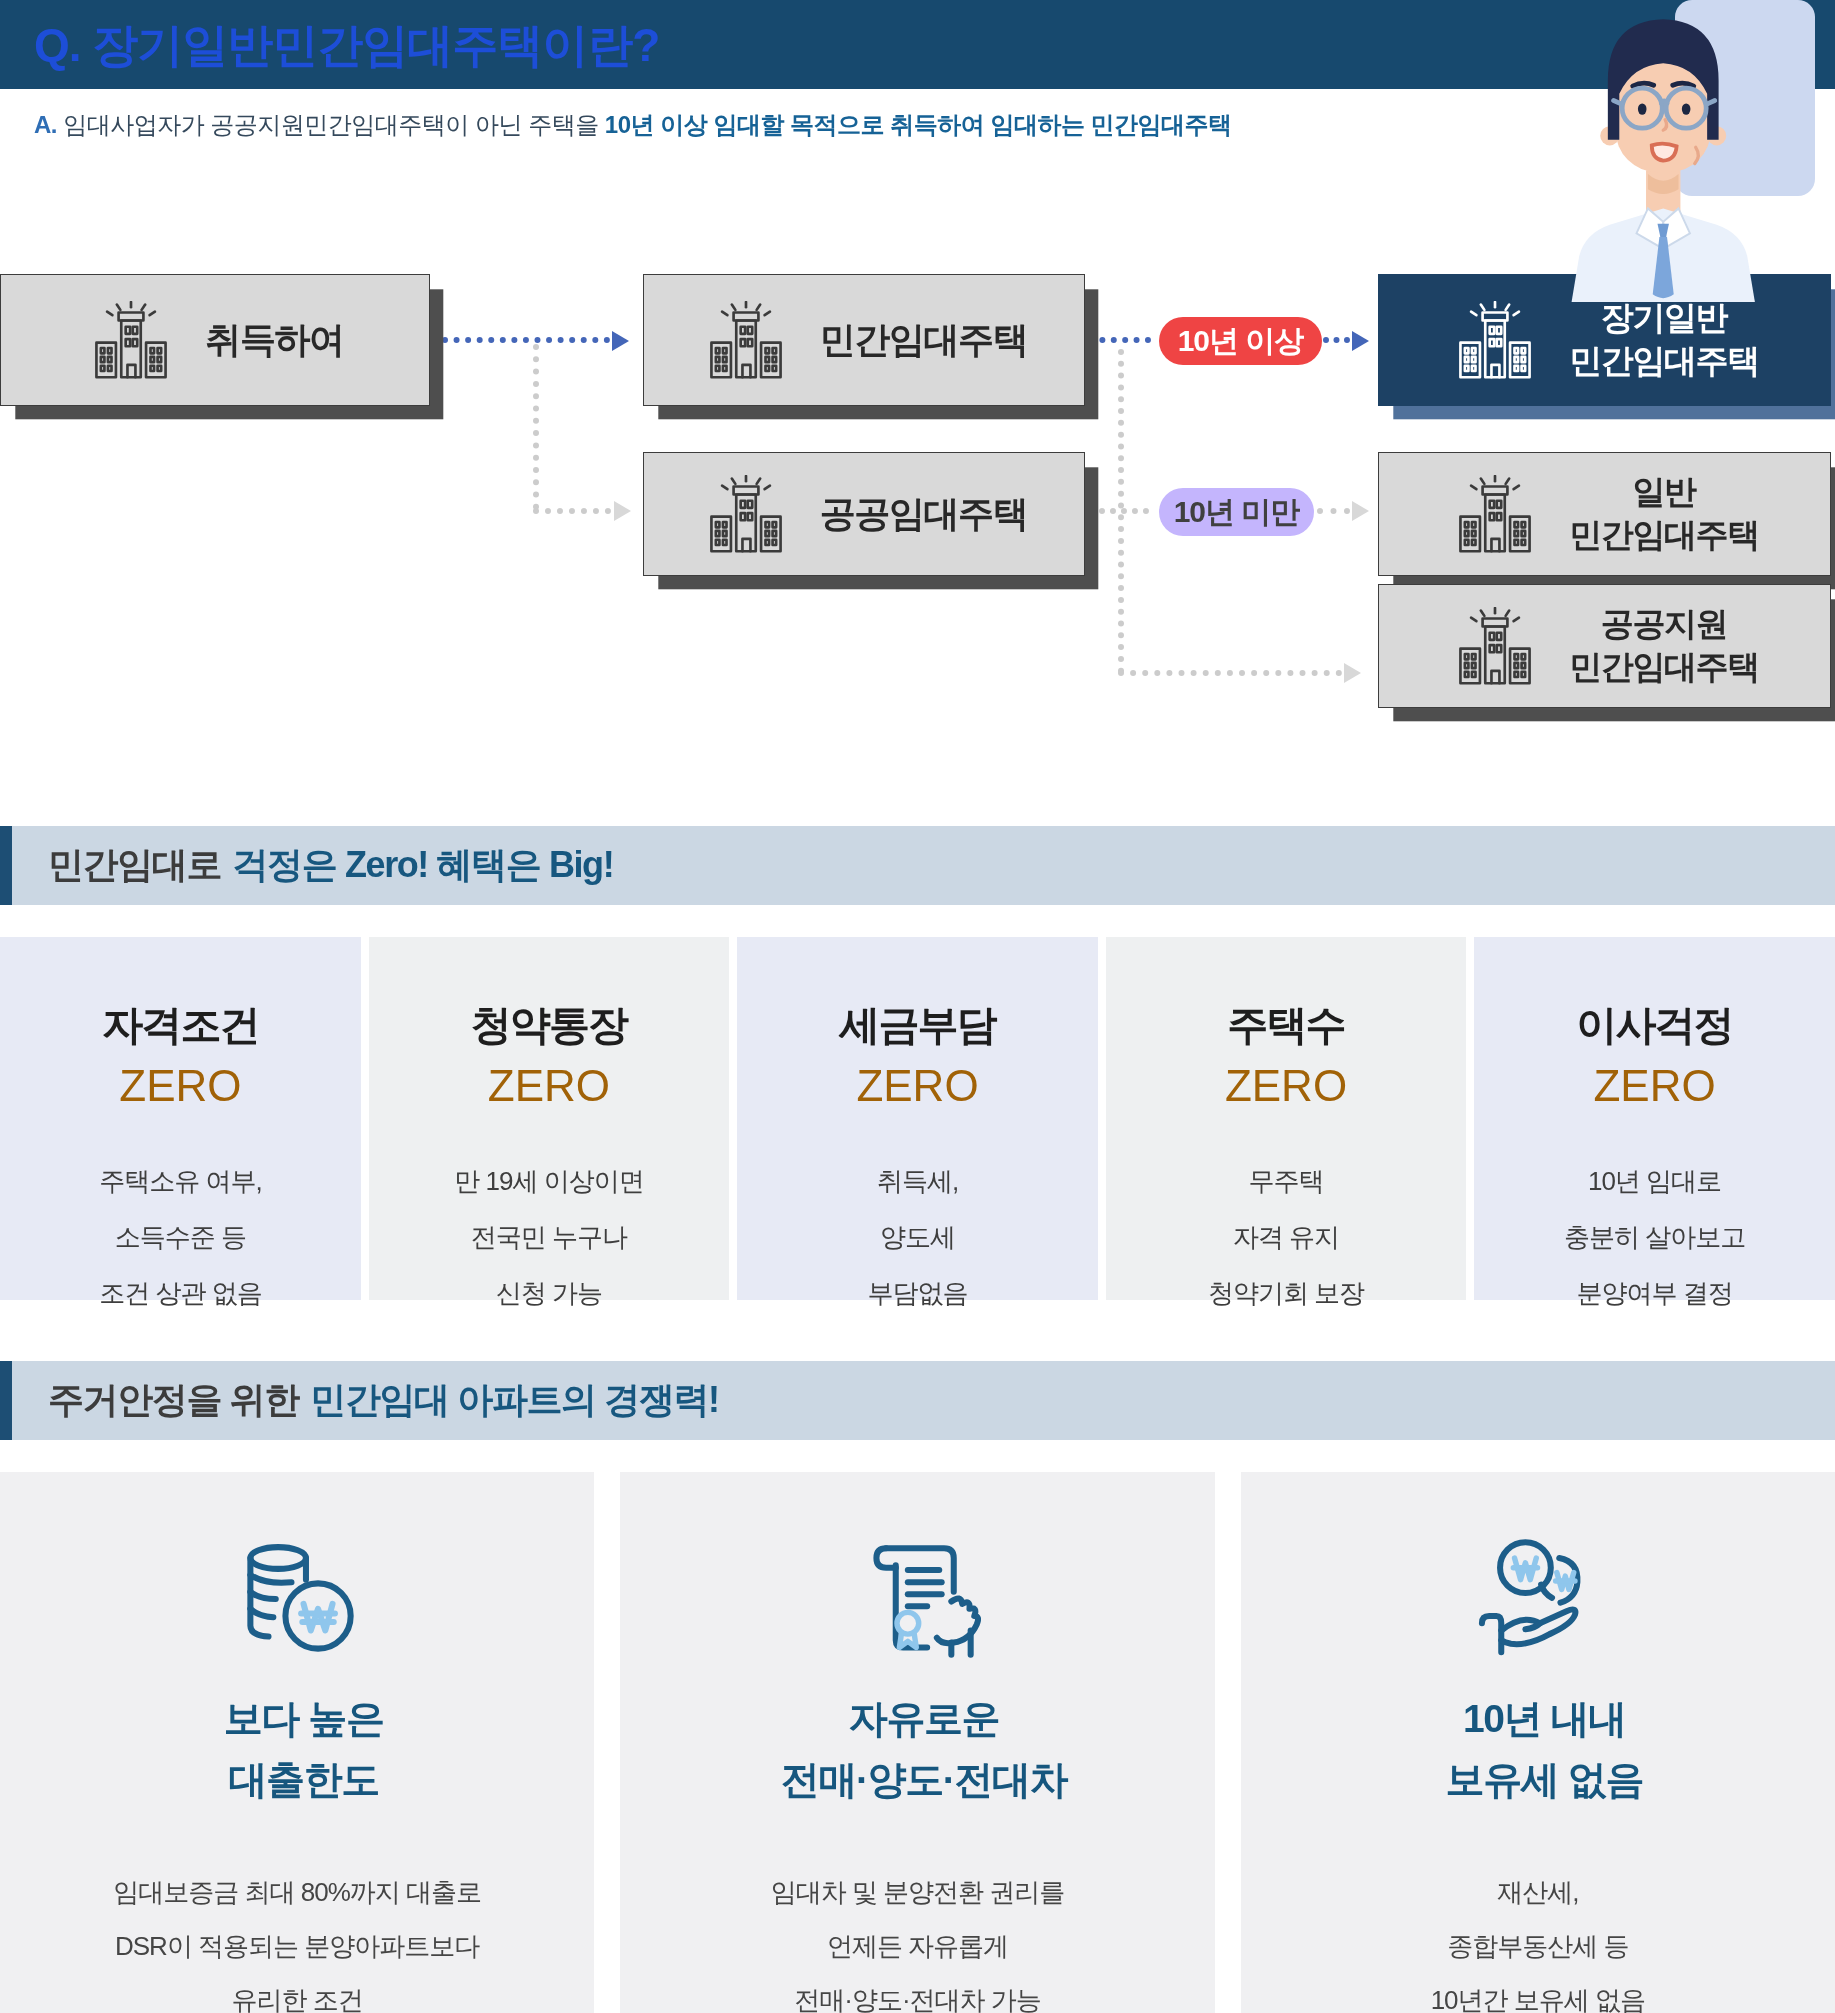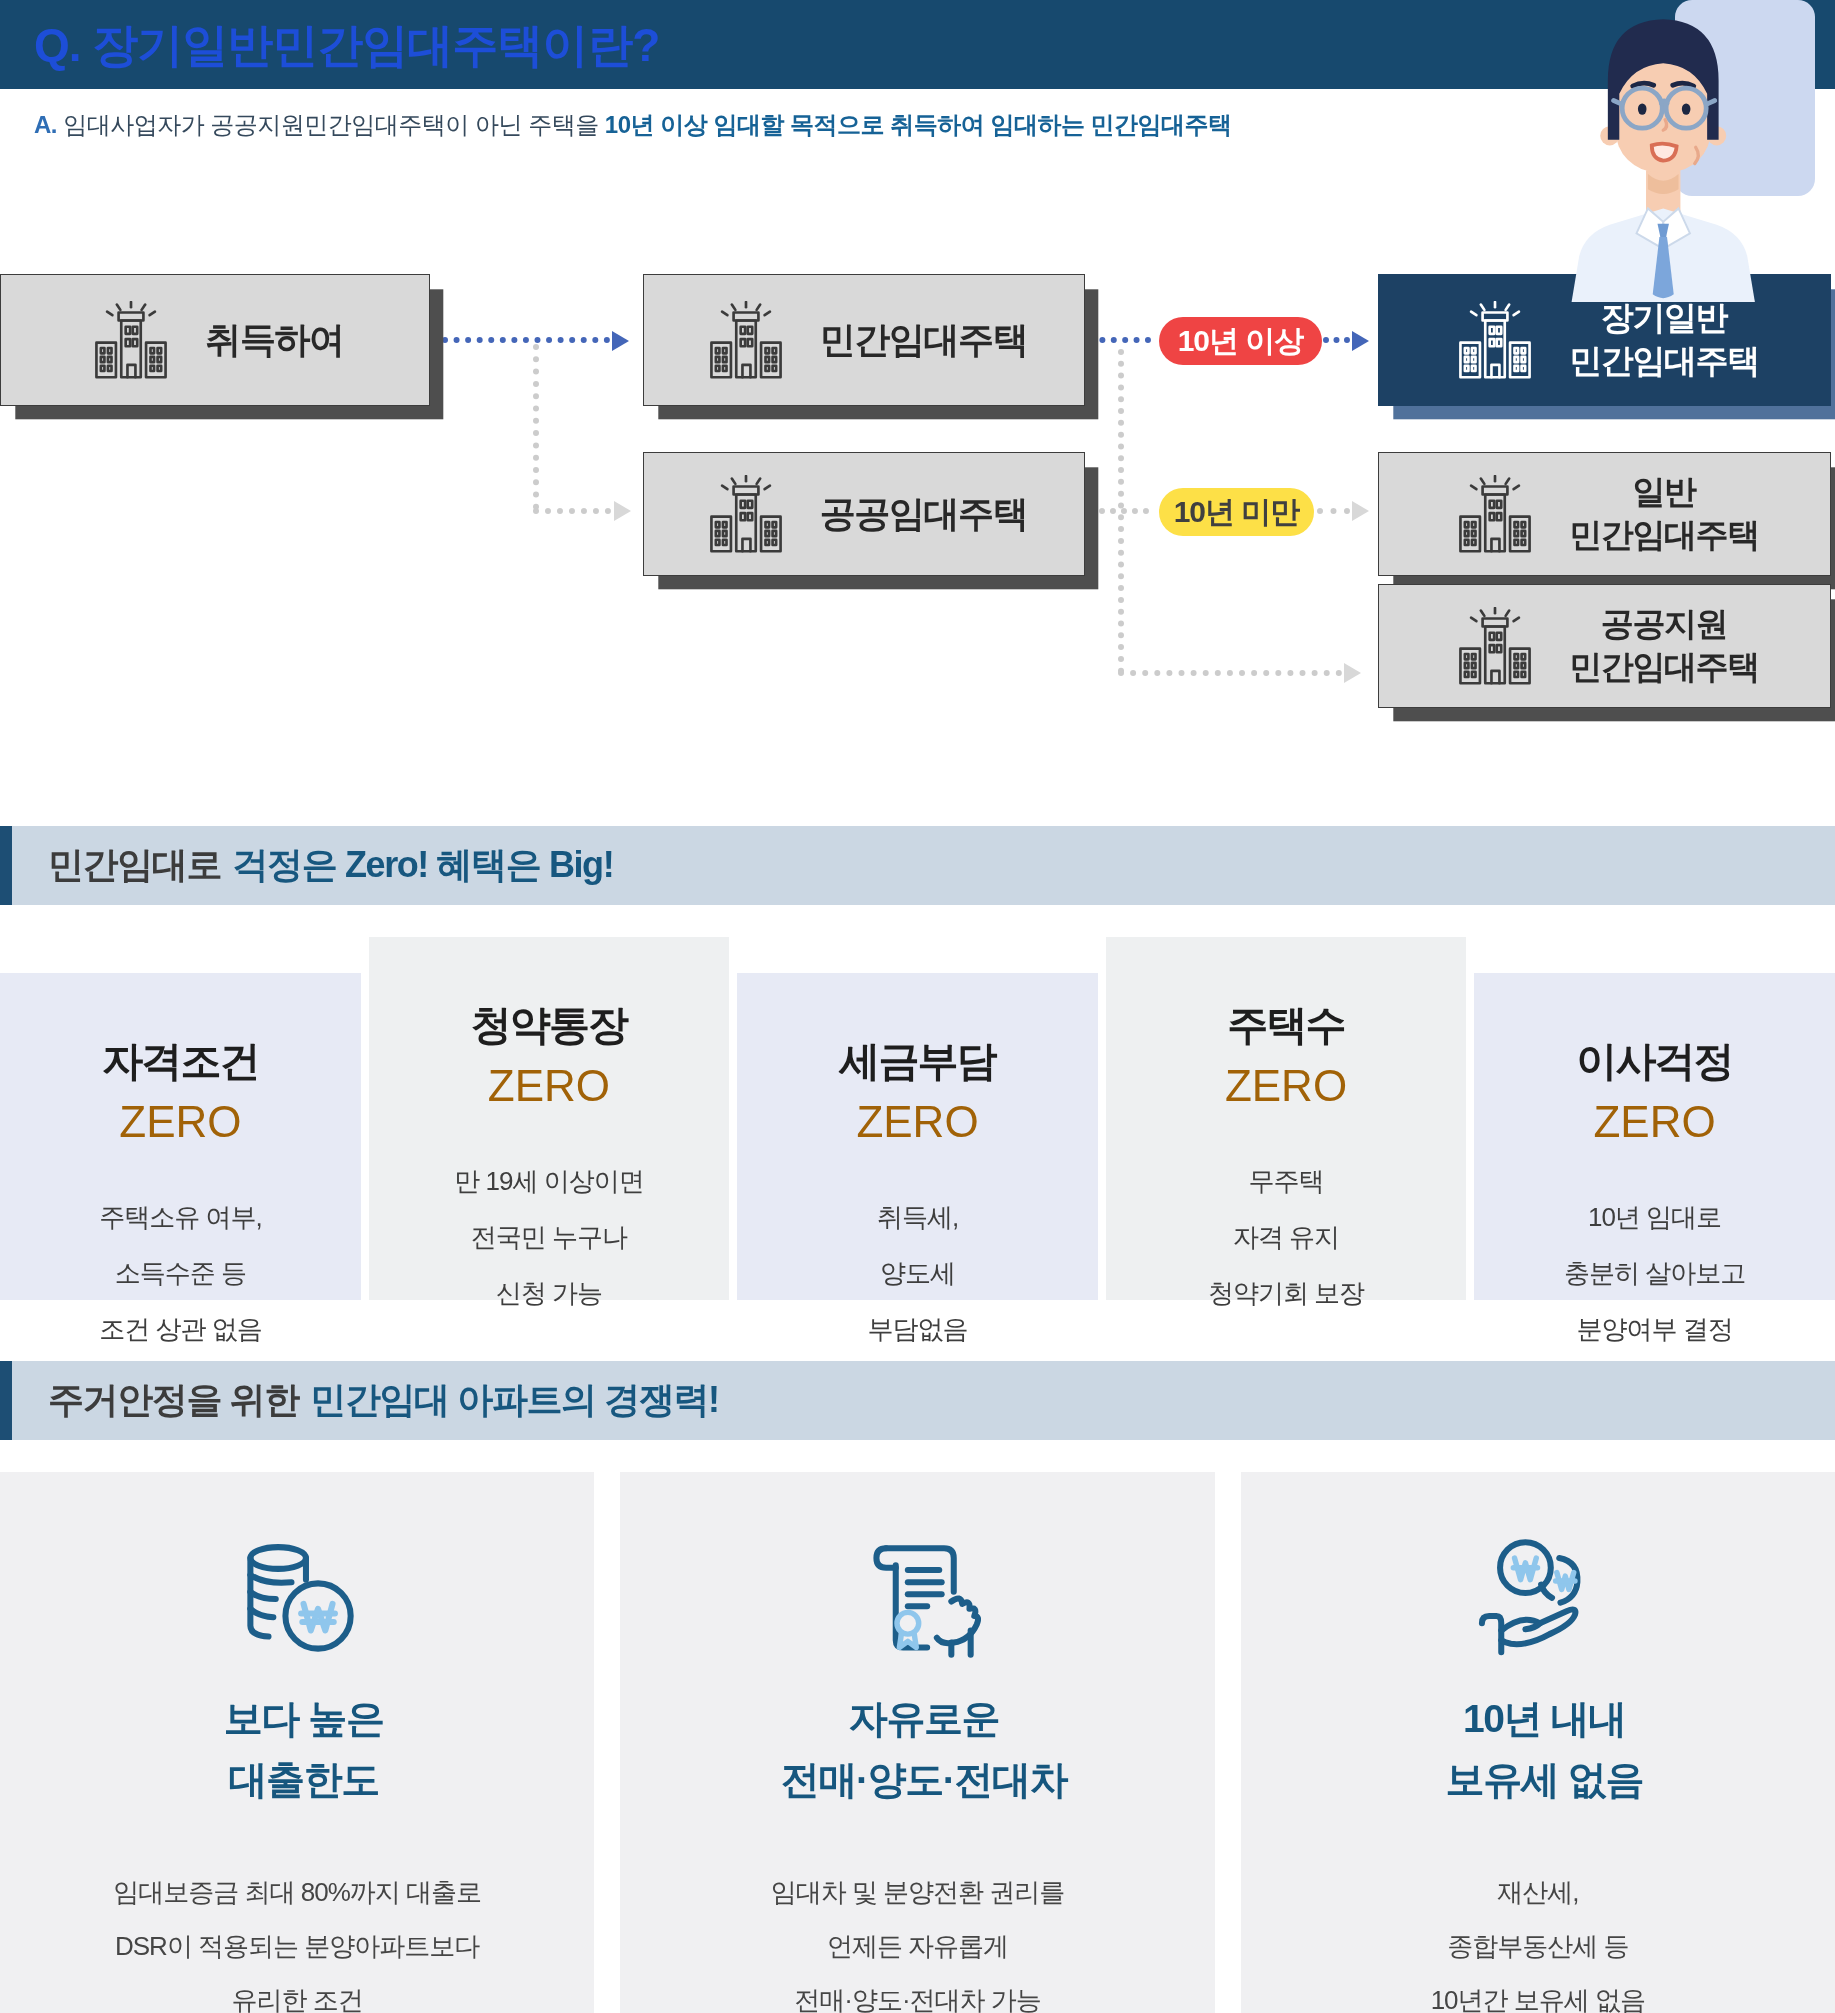--- a/index.html
+++ b/index.html
@@ -31,30 +31,30 @@
   
   .dots-h{position:absolute;height:0;border-top:6.7px dotted #4466b8;z-index:1;}
   .dots-h.gray{border-top-color:#cccccc;}
   .dots-v{position:absolute;width:0;border-left:6.7px dotted #cccccc;z-index:0;}
   .arr{position:absolute;width:0;height:0;border-top:10.5px solid transparent;
        border-bottom:10.5px solid transparent;border-left:17px solid #4466b8;z-index:1;}
   .arr.gray{border-left-color:#d8d8d8;}
   .pill{position:absolute;border-radius:955px;display:flex;align-items:center;justify-content:center;
         font-size:30px;font-weight:800;letter-spacing:-1px;z-index:2;}
   .pill.blue{background:#ef4444;color:#ffffff;}
-  .pill.gray{background:#fde047;color:#404040;}
+  .pill.gray{background:#c4b5fd;color:#404040;}
   
   .band{width:1823px;height:79px;background:#cbd7e3;border-left:12.4px solid #1d4e74;
         display:flex;align-items:center;padding-left:36px;box-sizing:content-box;}
   .band-dim{font-size:36px;font-weight:800;color:#3c3c3c;letter-spacing:-1.4px;}
   .band-hl{font-size:36px;font-weight:800;color:#17577f;letter-spacing:-1.4px;margin-left:11.5px;}
   
   .zero-row{display:flex;gap:7.6px;margin-top:32px;height:363px;}
   .z-card{flex:1;text-align:center;padding-top:61px;box-sizing:border-box;}
-  .z-card.lav{background:#e7eaf5;margin-top:36px;}
+  .z-card.lav{background:#e7eaf5;}
   .z-card.gry{background:#eef0f1;}
   .z-title{font-size:41px;font-weight:800;color:#1e1e1e;letter-spacing:-1.9px;}
   .z-zero{font-size:44px;font-weight:400;color:#a16207;margin-top:7.6px;letter-spacing:0px;}
   .z-body{margin-top:42px;font-size:26px;color:#3e3e3e;line-height:56px;letter-spacing:-1px;}
   
   .benefit-row{display:flex;gap:26px;margin-top:32px;height:541px;}
   .b-card{flex:1;background:#f0f0f2;text-align:center;padding-top:57px;box-sizing:border-box;}
   .b-icon{height:145px;}
   .b-title{margin-top:9.6px;font-size:39px;font-weight:800;color:#16567e;line-height:61px;letter-spacing:-1.4px;margin-left:13px;}
   .b-body{margin-top:55px;font-size:26px;color:#454545;line-height:54px;letter-spacing:-1px;}

